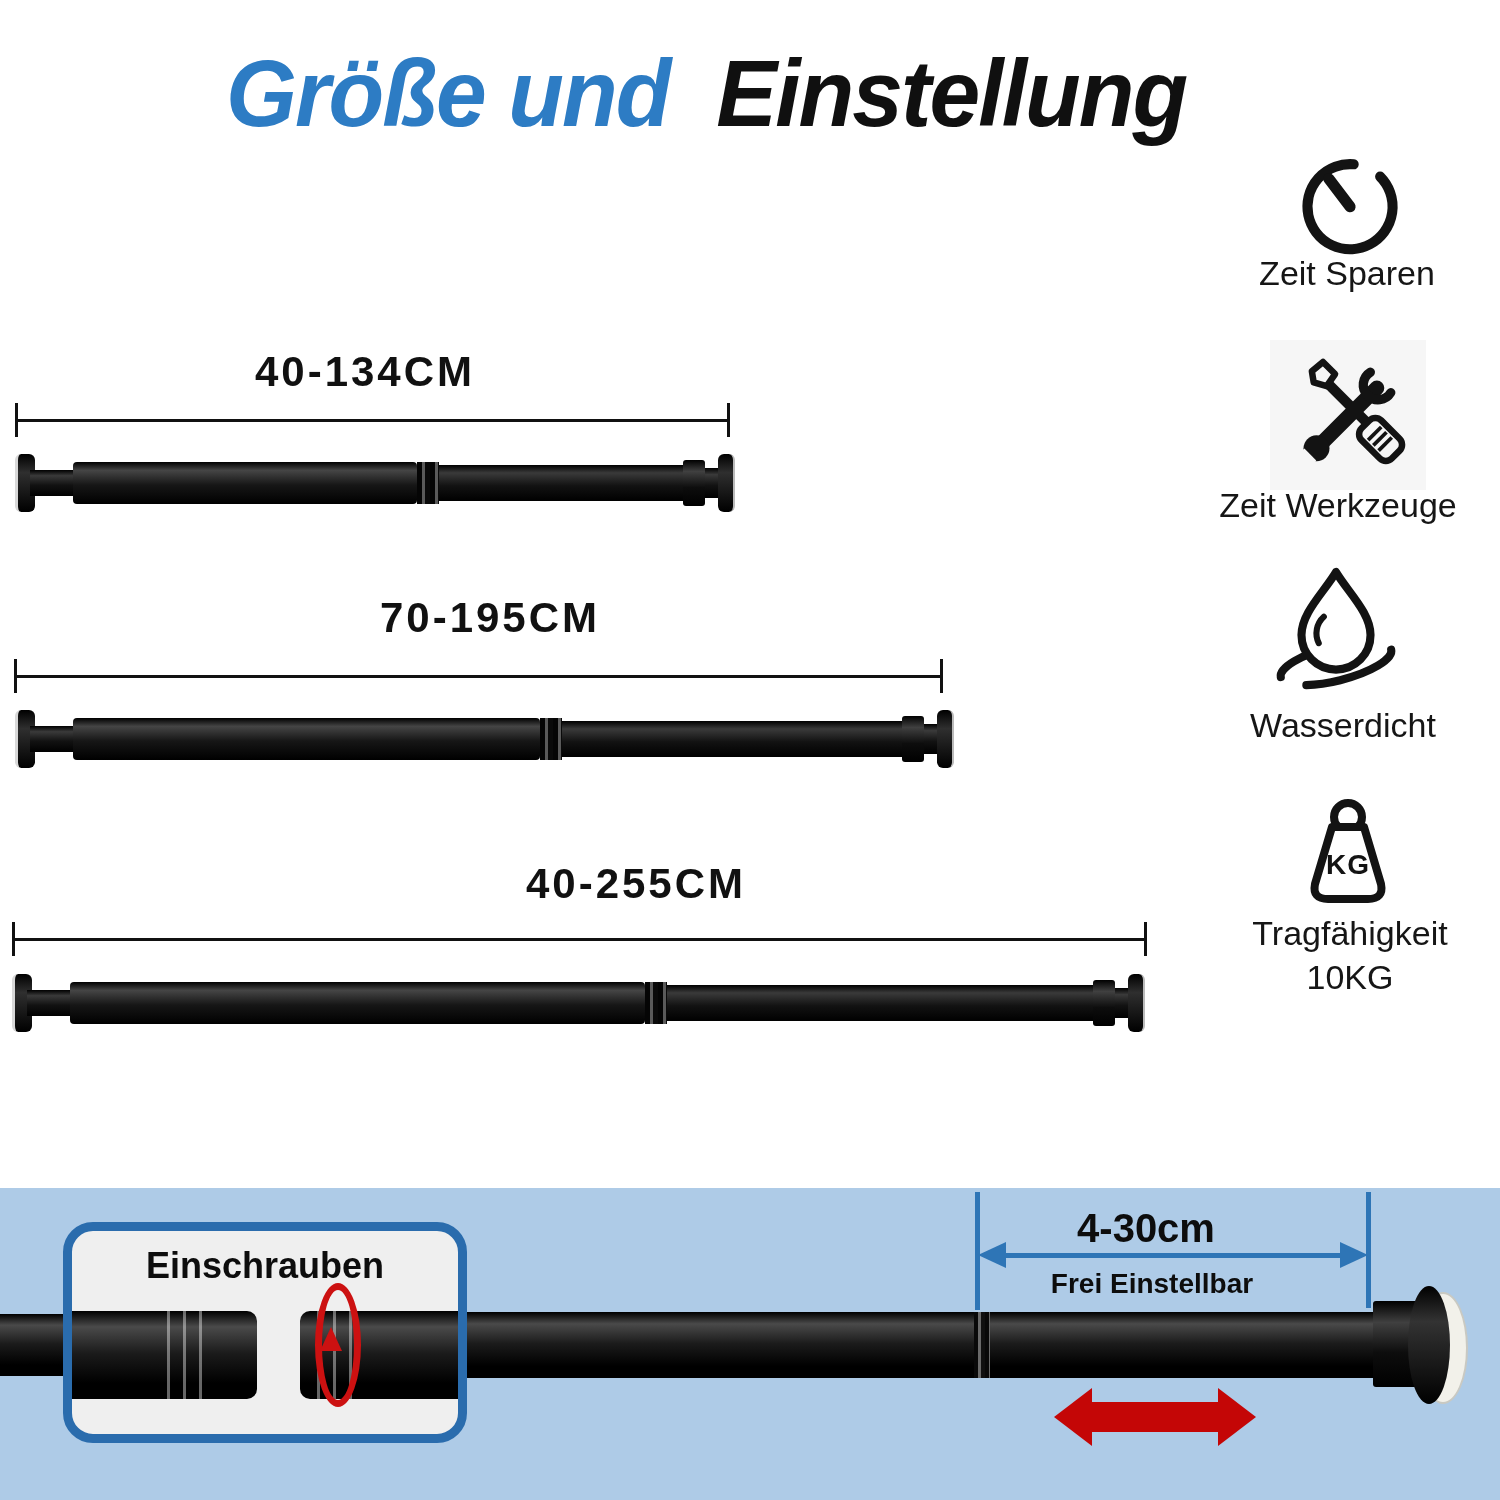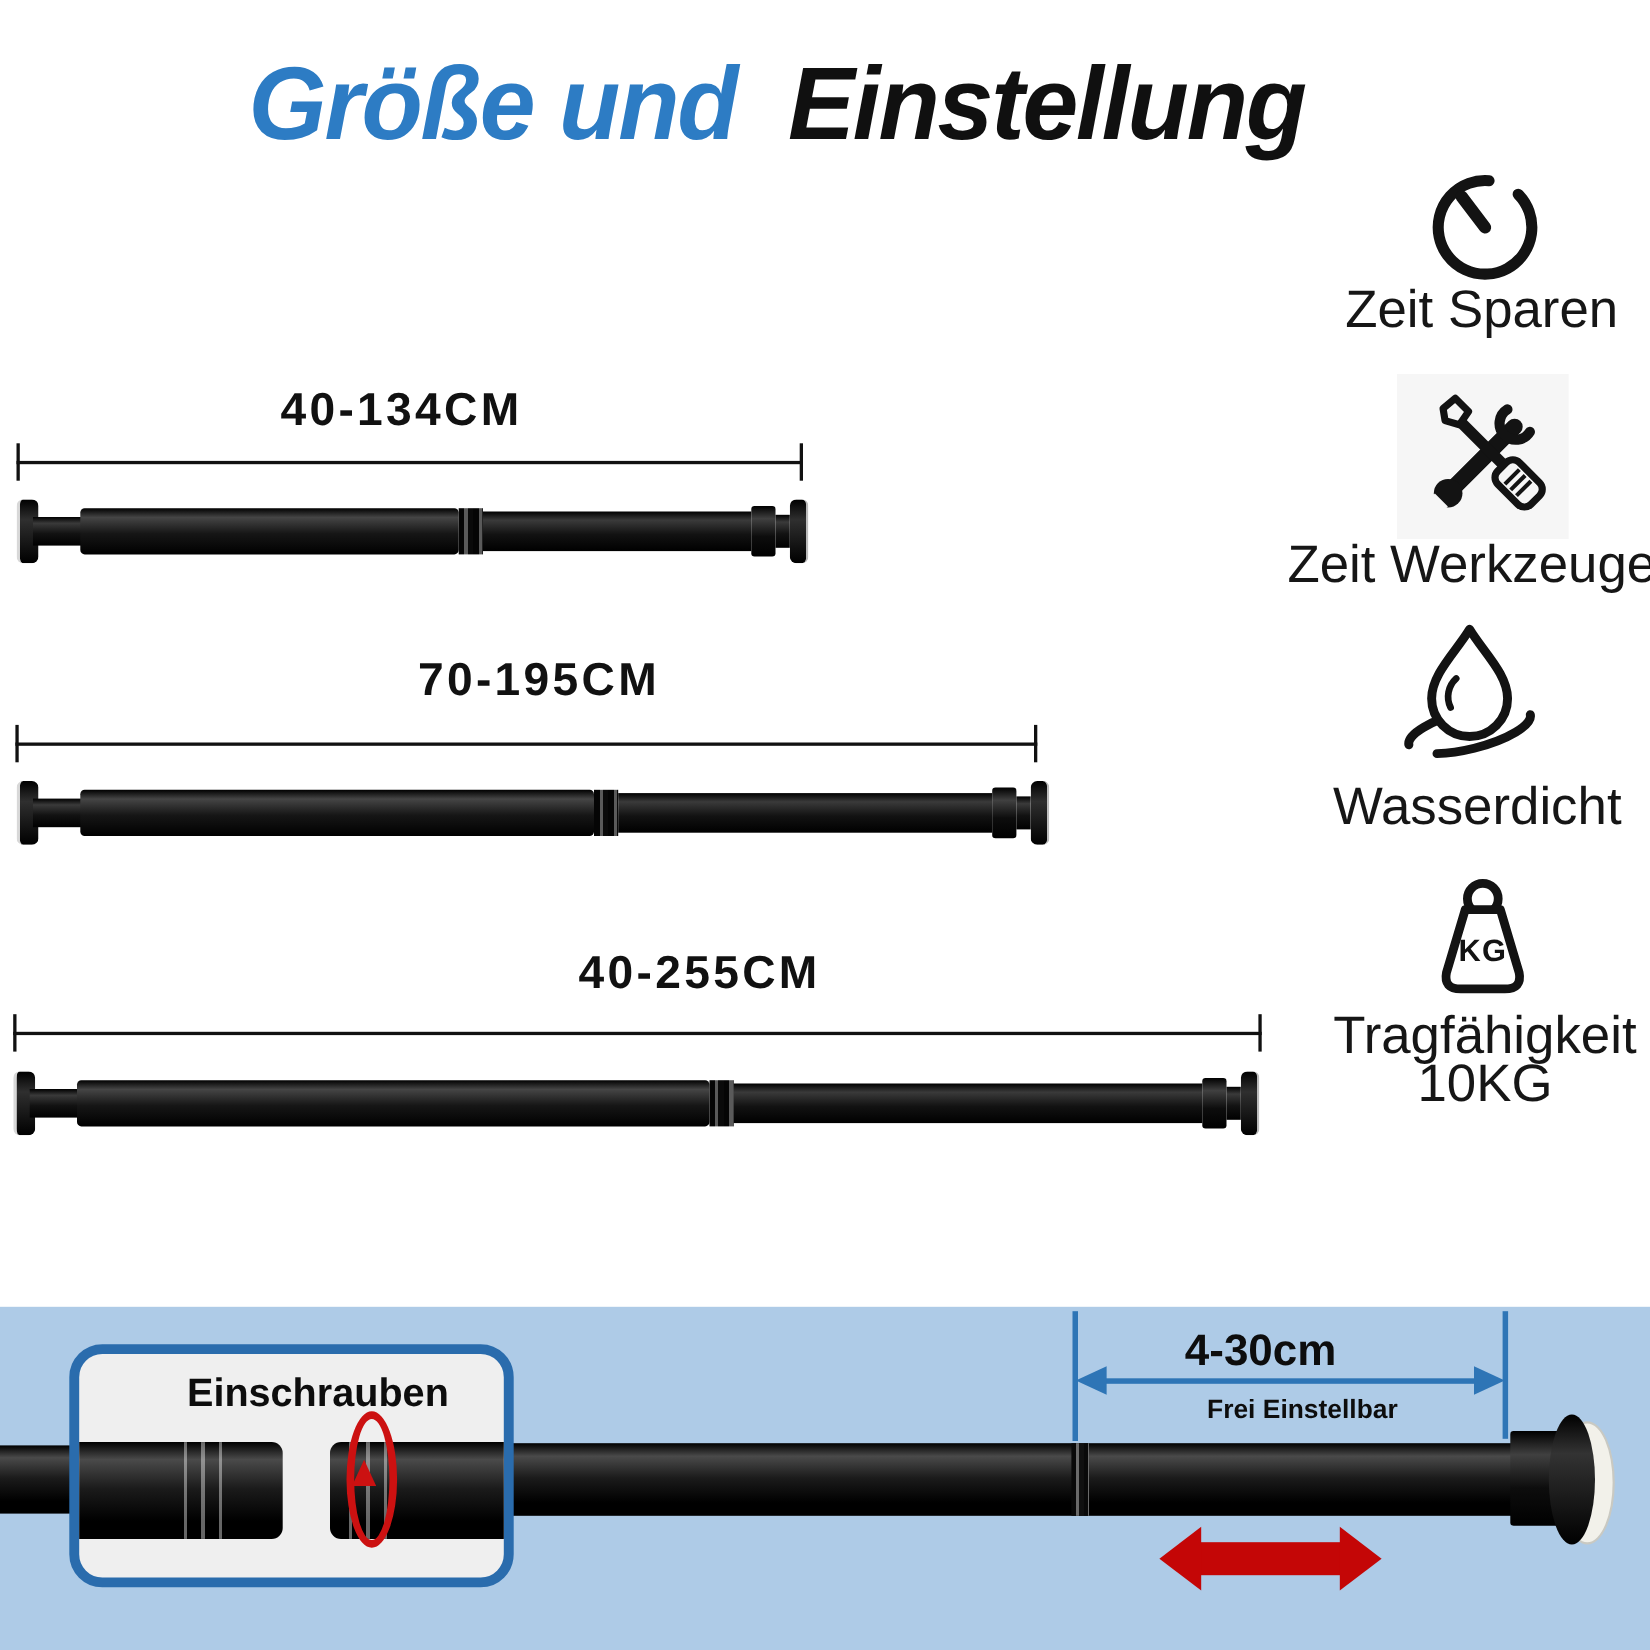--- a/index.html
+++ b/index.html
@@ -16,26 +16,26 @@
   .dtick{background:#111;width:3px;height:34px;}
   
   .tube{background:linear-gradient(180deg,#000 0%,#454545 20%,#161616 55%,#000 100%);}
   .tube2{background:linear-gradient(180deg,#000 0%,#3a3a3a 22%,#121212 58%,#000 100%);}
   .coupling{background:repeating-linear-gradient(90deg,#050505 0 5px,#5a5a5a 5px 8px,#0a0a0a 8px 13px);}
   .collar{background:linear-gradient(180deg,#000 0%,#404040 25%,#0d0d0d 60%,#000 100%);border-radius:3px;}
   .flange{background:linear-gradient(180deg,#000,#2f2f2f 32%,#000);border-radius:6px;}
   .flangeL{border-left:3px solid #d8d8d8;}
   .flangeR{border-right:2px solid #bbbbbb;}
   
-  .flabel{transform:translateX(-50%);font-size:48px;color:#161616;white-space:nowrap;}
+  .flabel{transform:translateX(-50%);font-size:34px;color:#161616;white-space:nowrap;}
   .tools-bg{background:#f6f6f6;}
   
   .strip{left:0;top:1188px;width:1500px;height:312px;background:#aecbe7;}
   .callout{left:63px;top:1222px;width:386px;height:203px;background:#efefef;border:9px solid #2a6cad;border-radius:30px;overflow:hidden;z-index:3;}
-  .callout-label{left:50%;top:14px;transform:translateX(-50%);font-size:36px;font-weight:700;color:#0d0d0d;white-space:nowrap;margin-left:24px;}
+  .callout-label{left:50%;top:14px;transform:translateX(-50%);font-size:36px;font-weight:700;color:#0d0d0d;white-space:nowrap;}
   .bigtube{background:linear-gradient(180deg,#000 0%,#4a4a4a 18%,#1b1b1b 48%,#000 82%,#000 100%);}
   .threads{background:repeating-linear-gradient(90deg,rgba(255,255,255,0) 0 7px,rgba(255,255,255,.40) 7px 10px,rgba(255,255,255,0) 10px 16px);}
   .blue-bold{font-size:40px;font-weight:700;color:#0d0d0d;transform:translateX(-50%);white-space:nowrap;}
   .vblue{width:5px;background:#2e75b6;}
   .hblue{height:5px;background:#2e75b6;}
   .tri{width:0;height:0;}
   .rot-ellipse{width:32px;height:110px;border:7px solid #cc1111;border-radius:50%;background:transparent;}
 </style>
 </head>
 <body>
@@ -157,20 +157,20 @@
   <div class="abs tri" style="left:248px;top:96px;border-left:11px solid transparent;border-right:11px solid transparent;border-bottom:24px solid #cc1111;"></div>
 </div>
 
 <div style="position:absolute;z-index:2;">
   <div class="abs vblue" style="left:975px;top:1192px;height:118px;"></div>
   <div class="abs vblue" style="left:1366px;top:1192px;height:116px;"></div>
   <div class="abs hblue" style="left:1000px;top:1253px;width:346px;"></div>
   <div class="abs tri" style="left:978px;top:1242px;border-top:13px solid transparent;border-bottom:13px solid transparent;border-right:28px solid #2e75b6;"></div>
   <div class="abs tri" style="left:1340px;top:1242px;border-top:13px solid transparent;border-bottom:13px solid transparent;border-left:28px solid #2e75b6;"></div>
   <div class="abs blue-bold" style="left:1146px;top:1206px;font-size:40px;">4-30cm</div>
-  <div class="abs blue-bold" style="left:1152px;top:1268px;font-size:24px;margin-left:32px;">Frei Einstellbar</div>
+  <div class="abs blue-bold" style="left:1152px;top:1268px;font-size:28px;">Frei Einstellbar</div>
 </div>
 
 <div style="position:absolute;z-index:2;">
   <div class="abs" style="left:1090px;top:1402px;width:130px;height:30px;background:#c40606;"></div>
   <div class="abs tri" style="left:1054px;top:1388px;border-top:29px solid transparent;border-bottom:29px solid transparent;border-right:38px solid #c40606;"></div>
   <div class="abs tri" style="left:1218px;top:1388px;border-top:29px solid transparent;border-bottom:29px solid transparent;border-left:38px solid #c40606;"></div>
 </div>
 
 </body></html>

